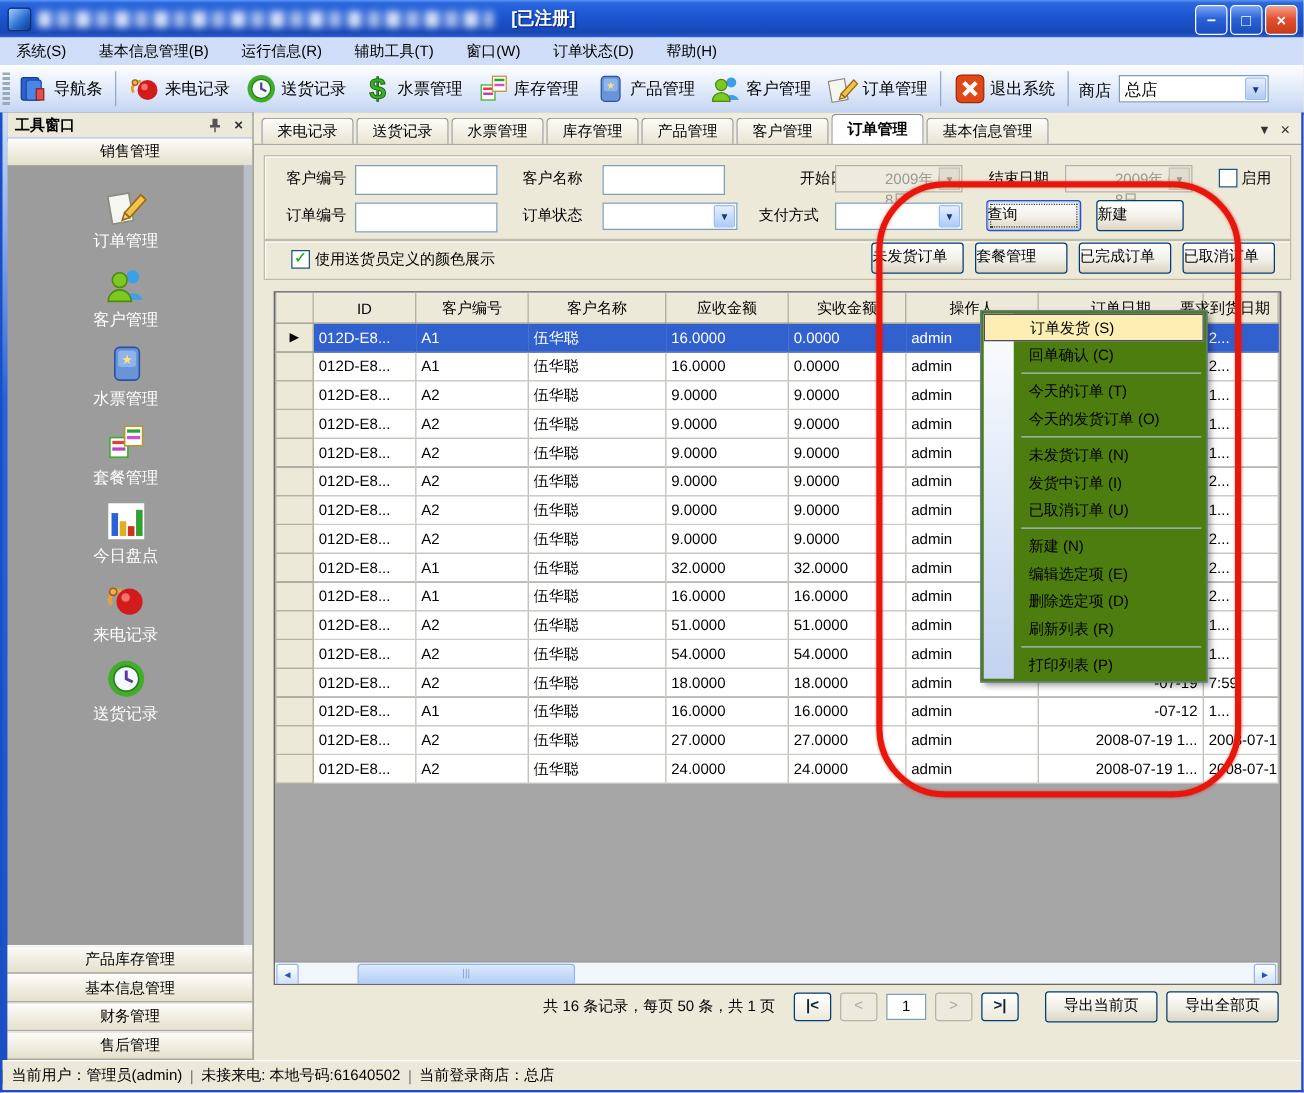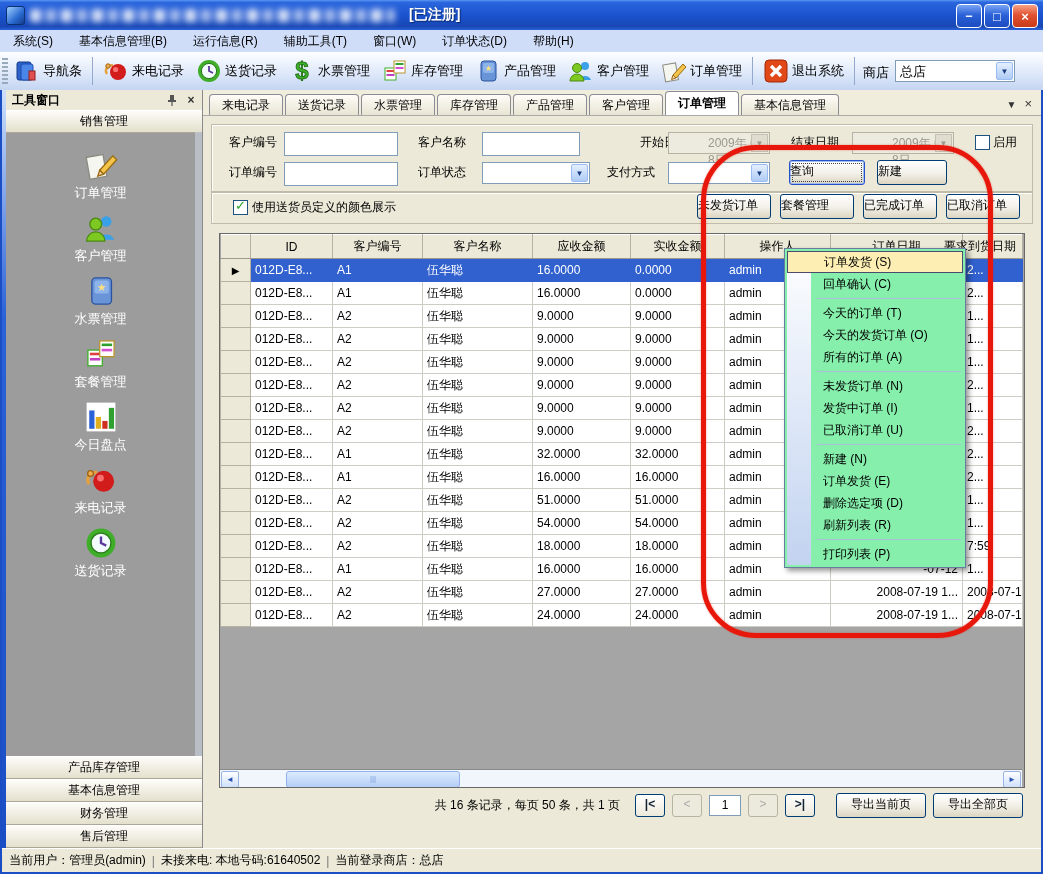--- a/index.html
+++ b/index.html
@@ -111,21 +111,21 @@
   
   .pager{position:absolute;left:0;top:702px;width:820px;height:26px;display:flex;align-items:center;
     justify-content:flex-end;gap:7px;padding-right:2px;}
   .pg{width:28px;height:21px;border:1px solid #003c74;border-radius:3px;text-align:center;line-height:19px;
     background:linear-gradient(180deg,#fff,#ece9da);font-weight:bold;color:#123;}
   .pg.dis{border-color:#b8b4a2;color:#aaa;font-weight:normal;background:#eceadd;}
   .pg-page{width:30px;height:19px;border:1px solid #7f9db9;background:#fff;text-align:center;line-height:19px;}
   .exp-btn{width:88px;height:23px;border:1px solid #003c74;border-radius:3px;text-align:center;line-height:21px;
     background:linear-gradient(180deg,#fff,#f0eee4 55%,#dcd5c2);}
   
-  .ctx{position:absolute;left:581px;top:158px;width:176px;background:#86efac;border:1px solid #6a7ba0;
+  .ctx{position:absolute;left:581px;top:158px;width:176px;background:#4d7c0f;border:1px solid #6a7ba0;
     box-shadow:3px 3px 5px rgba(0,0,0,.4);padding:2px;z-index:30;}
   .ctx::before{content:"";position:absolute;left:2px;top:2px;bottom:2px;width:24px;
     background:linear-gradient(180deg,#fdfeff,#c2d3f0);}
   .cm-item{position:relative;height:22px;line-height:22px;padding-left:36px;color:#000;}
   .cm-item.hl{background:#fdeeb3;border:1px solid #4b4b6f;height:20px;line-height:20px;}
   .cm-sep{position:relative;height:1px;background:#aebedc;margin:3px 2px 3px 30px;}
   
   .annotation{position:absolute;left:701px;top:145px;width:282px;height:483px;border:5px solid #e8170c;
     border-radius:55px;z-index:40;pointer-events:none;box-shadow:0 0 2px rgba(232,23,12,.5), 0 0 2px rgba(232,23,12,.5) inset;}
   
@@ -620,28 +620,27 @@
     <div class="exp-btn" style="margin-left:14px;">导出当前页</div>
     <div class="exp-btn">导出全部页</div>
   </div>
 
   <div class="ctx" id="context-menu">
       <div class="cm-item hl">订单发货 (S)</div>
       <div class="cm-item">回单确认 (C)</div>
       <div class="cm-sep"></div>
       <div class="cm-item">今天的订单 (T)</div>
       <div class="cm-item">今天的发货订单 (O)</div>
-      <div class="cm-item">所有的订单 (A)</div>
       <div class="cm-sep"></div>
       <div class="cm-item">未发货订单 (N)</div>
       <div class="cm-item">发货中订单 (I)</div>
       <div class="cm-item">已取消订单 (U)</div>
       <div class="cm-sep"></div>
       <div class="cm-item">新建 (N)</div>
-      <div class="cm-item">订单发货 (E)</div>
+      <div class="cm-item">编辑选定项 (E)</div>
       <div class="cm-item">删除选定项 (D)</div>
       <div class="cm-item">刷新列表 (R)</div>
       <div class="cm-sep"></div>
       <div class="cm-item">打印列表 (P)</div>
     </div>
 </div>
 
 <div class="annotation"></div>
 
 <div class="edge" style="left:0;top:90px;width:2px;height:784px;"></div>

